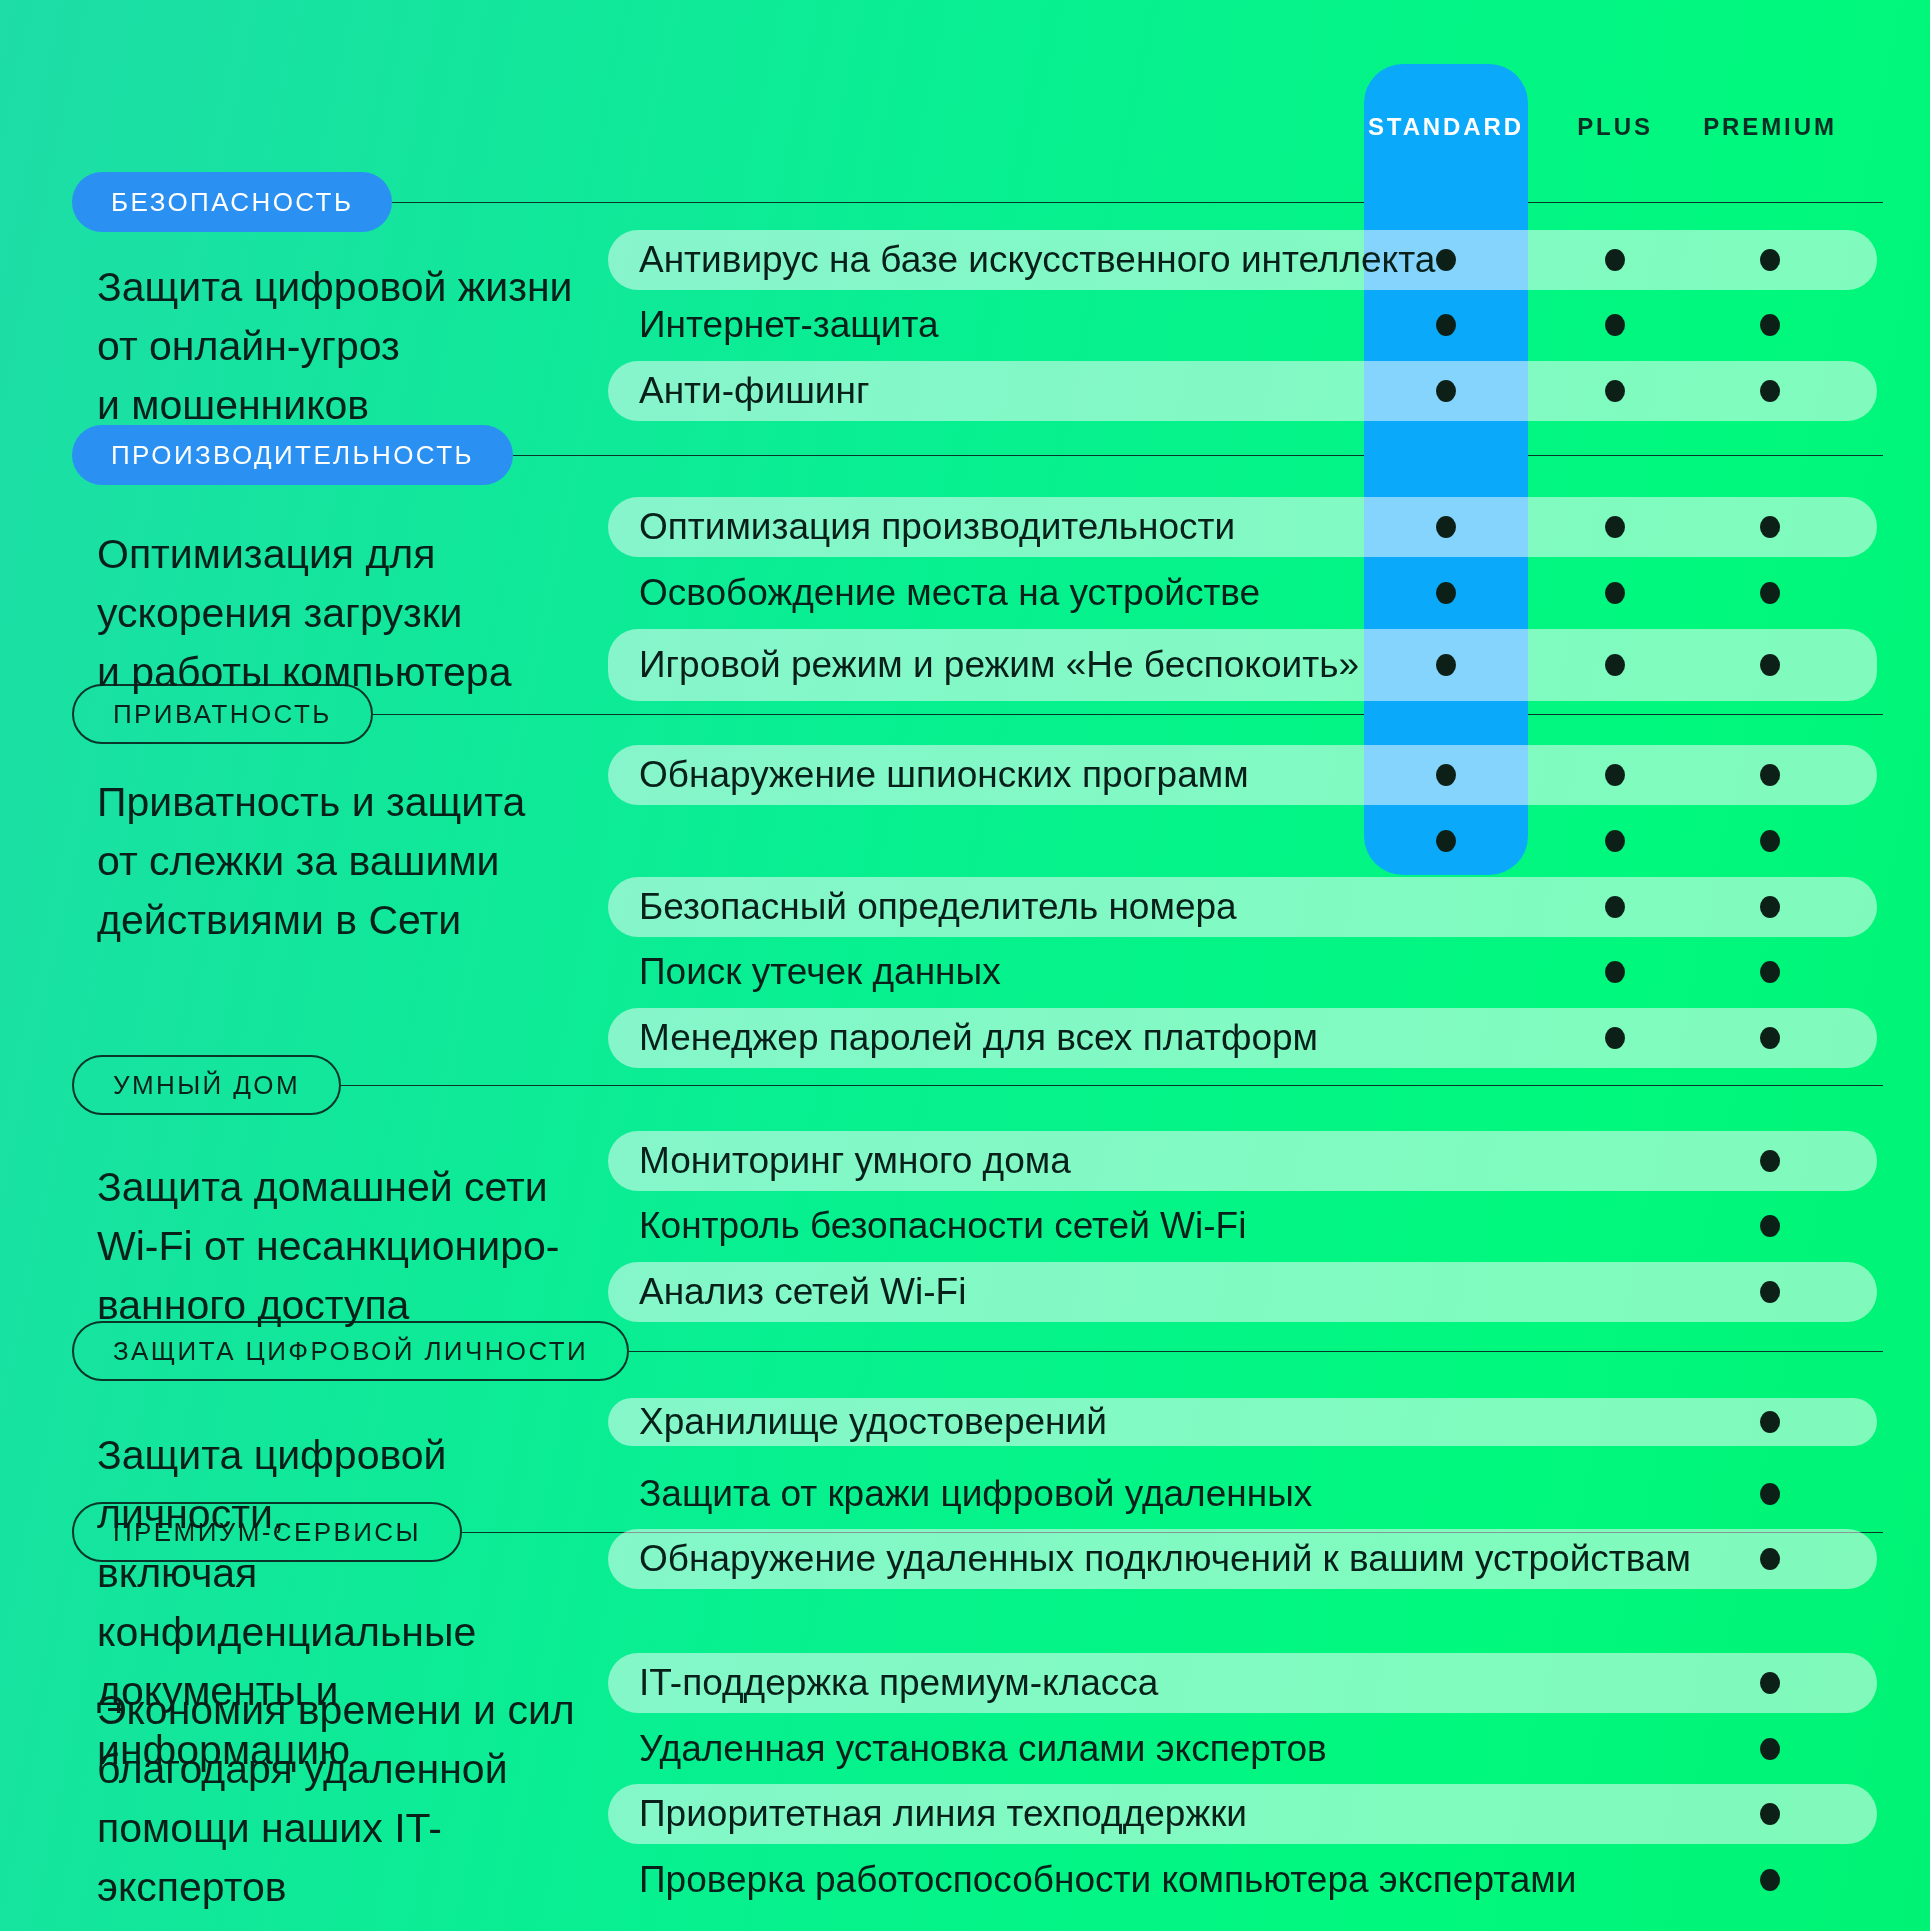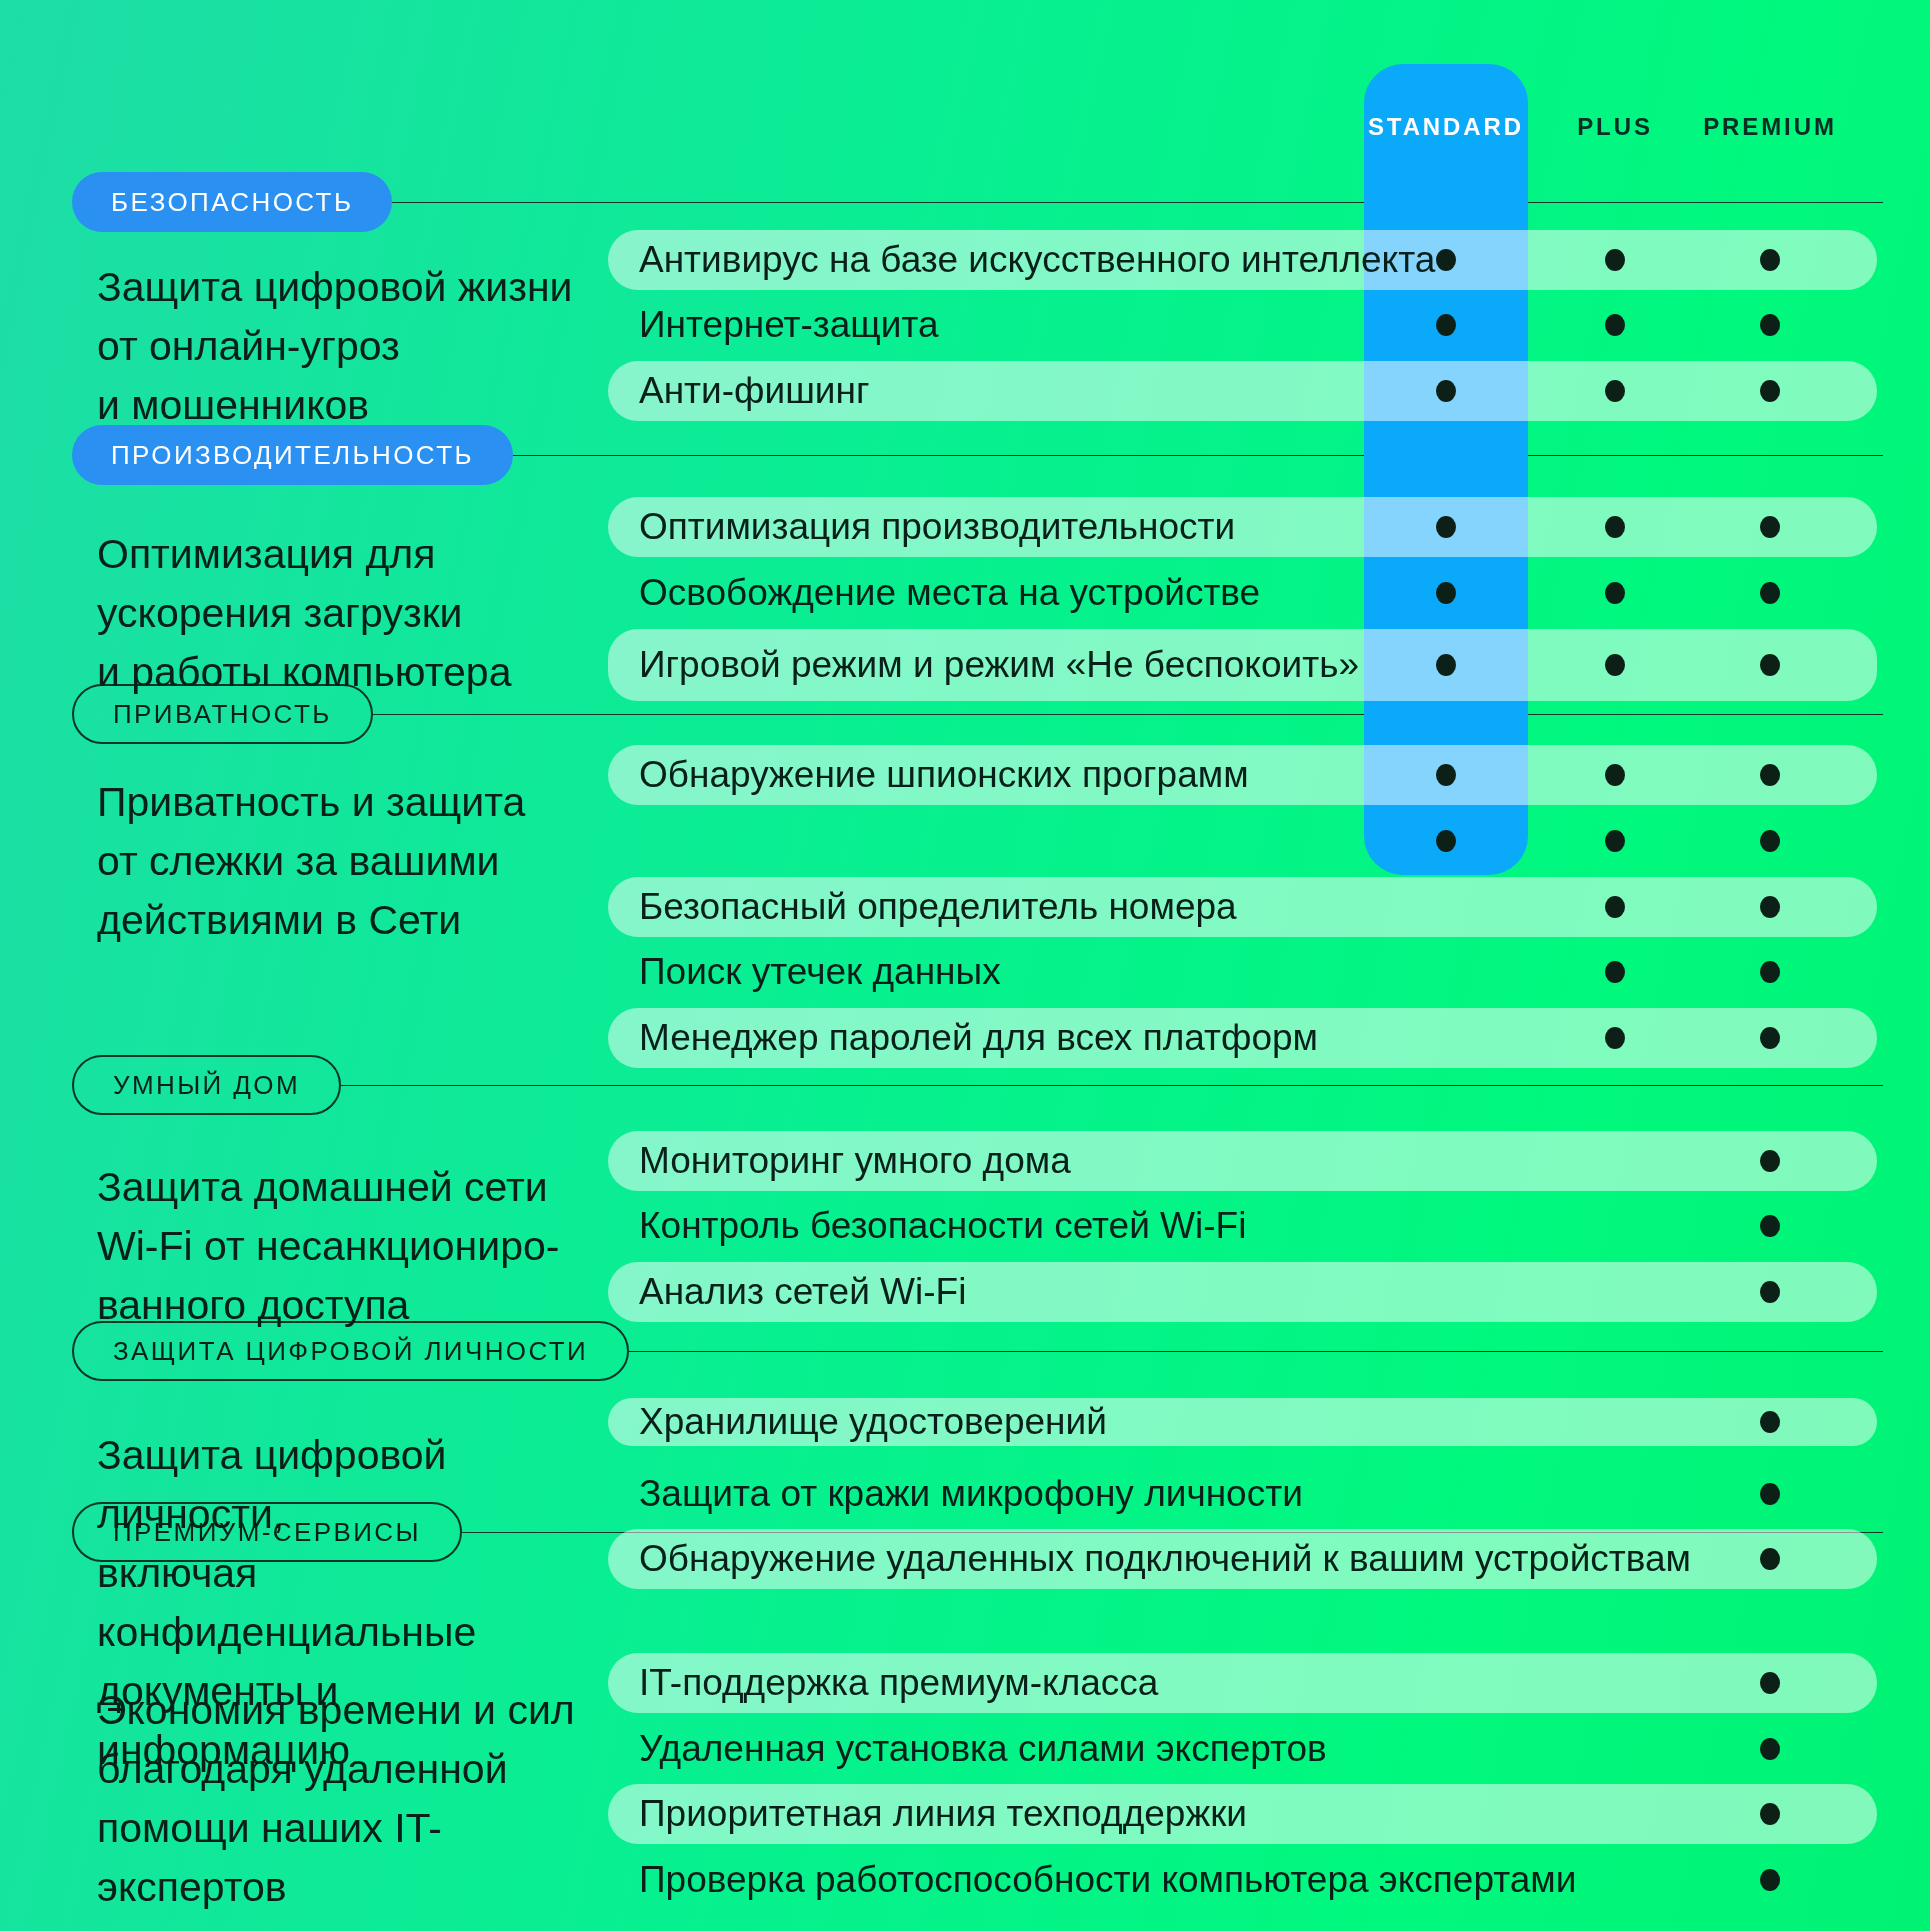--- a/index.html
+++ b/index.html
@@ -217,21 +217,21 @@
       <div class="desc-line">Защита цифровой личности,</div>
       <div class="desc-line">включая конфиденциальные</div>
       <div class="desc-line">документы и информацию</div>
     </div>
     <div class="rows">
         <div class="feature-row banded" style="top: 1398px; height: 48px;">
     <span class="feature-label">Хранилище удостоверений</span>
   <span class="dot" style="left: 1162px;"></span>
         </div>
         <div class="feature-row" style="top: 1464px; height: 60px;">
-    <span class="feature-label">Защита от кражи микрофону личности</span>
+    <span class="feature-label">Защита от кражи цифровой удаленных</span>
   <span class="dot" style="left: 1162px;"></span>
         </div>
         <div class="feature-row banded" style="top: 1529px; height: 60px;">
     <span class="feature-label">Обнаружение удаленных подключений к вашим устройствам</span>
   <span class="dot" style="left: 1162px;"></span>
         </div>
       </div>
   </div>
     <div class="section">
     <div class="section-header" style="top: 1502px; justify-content: flex-end;">

